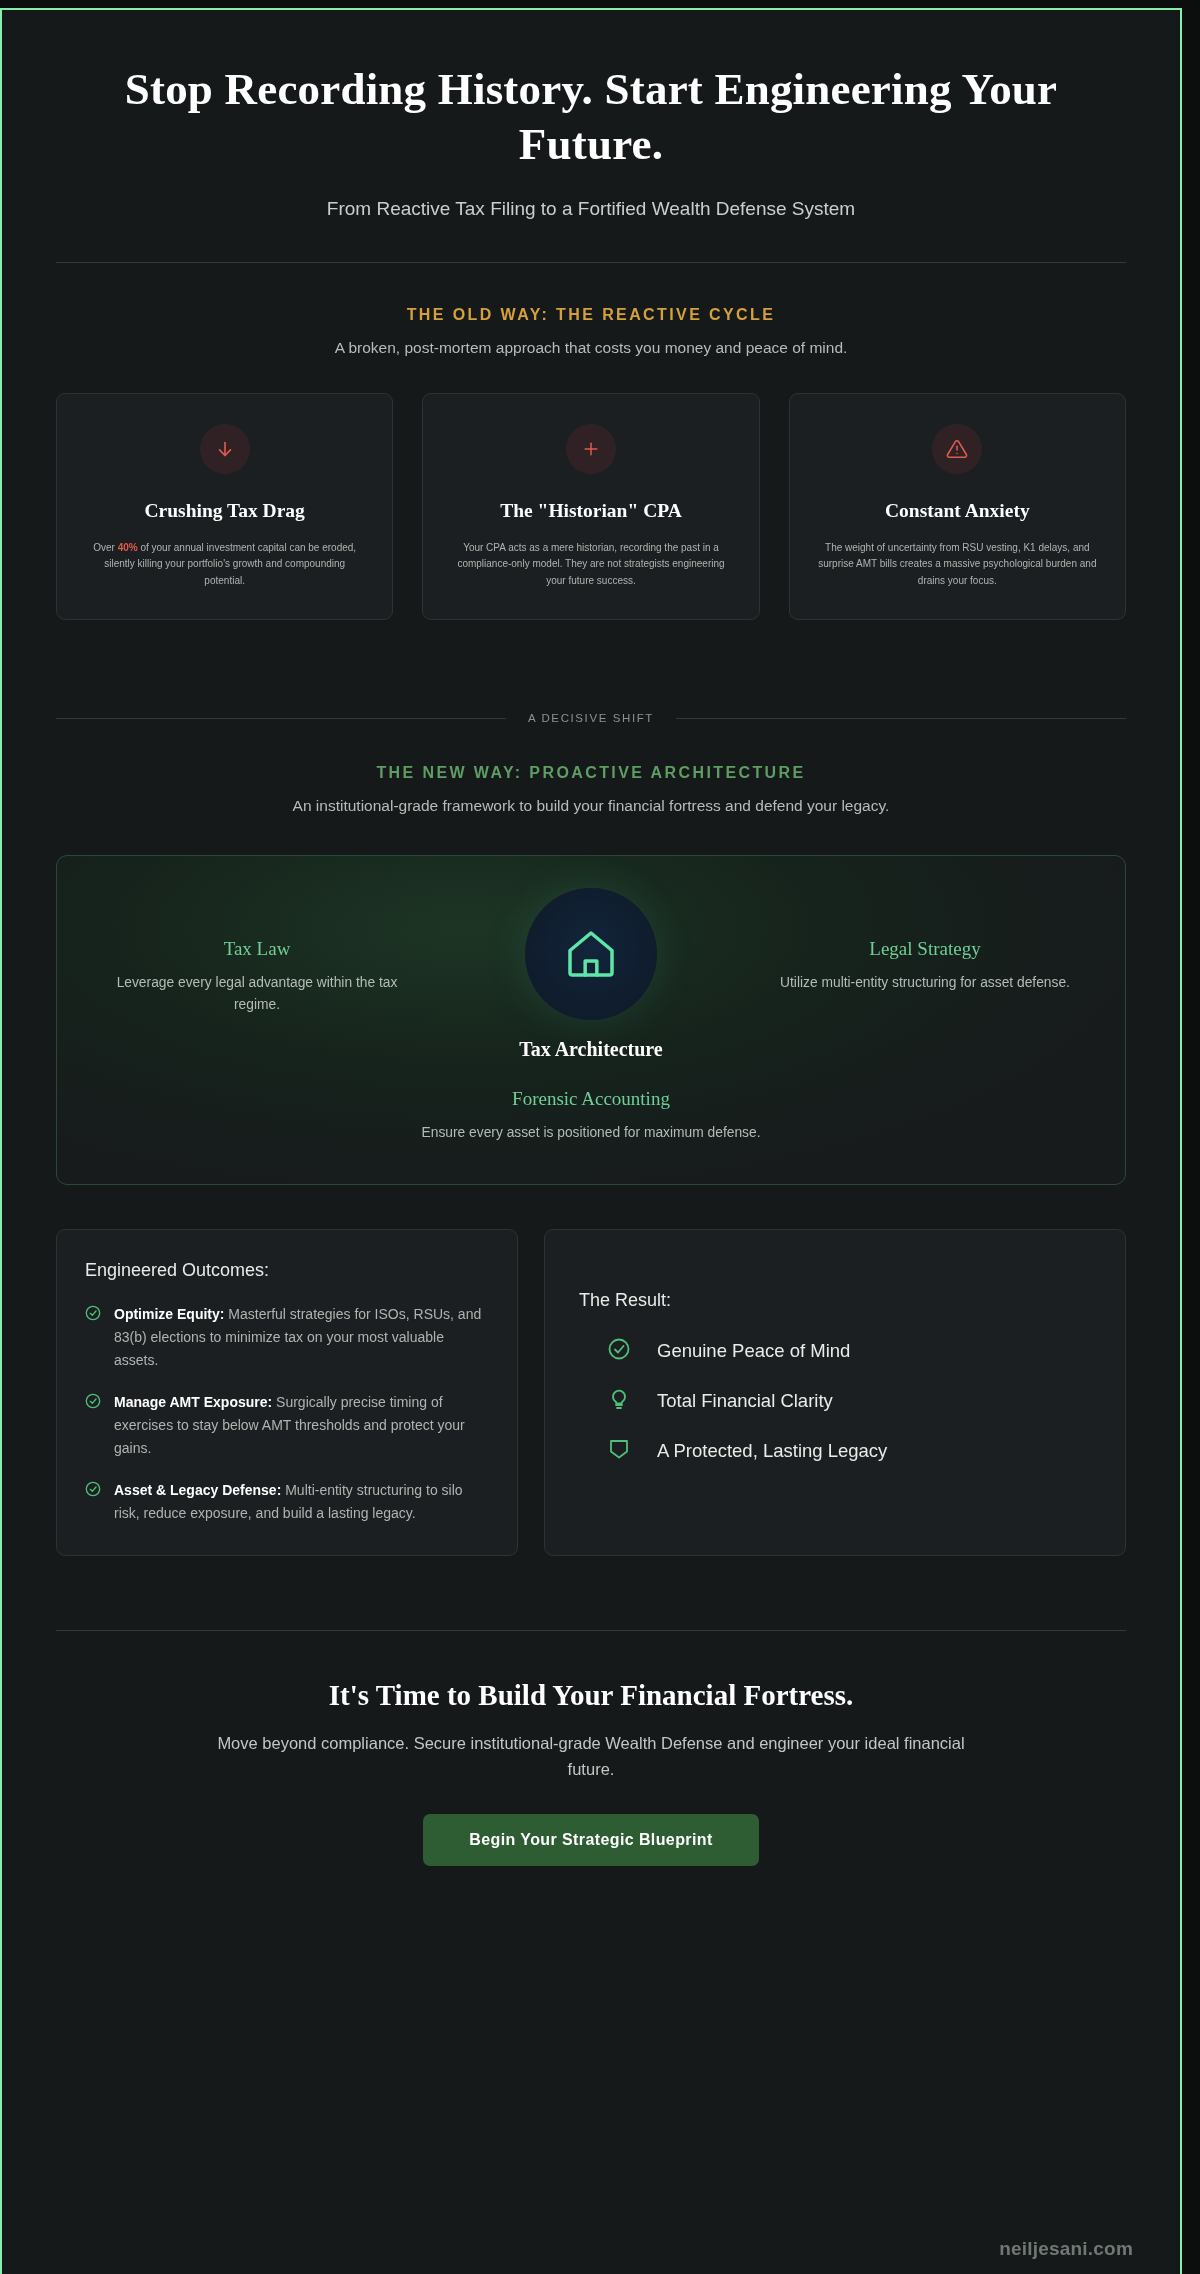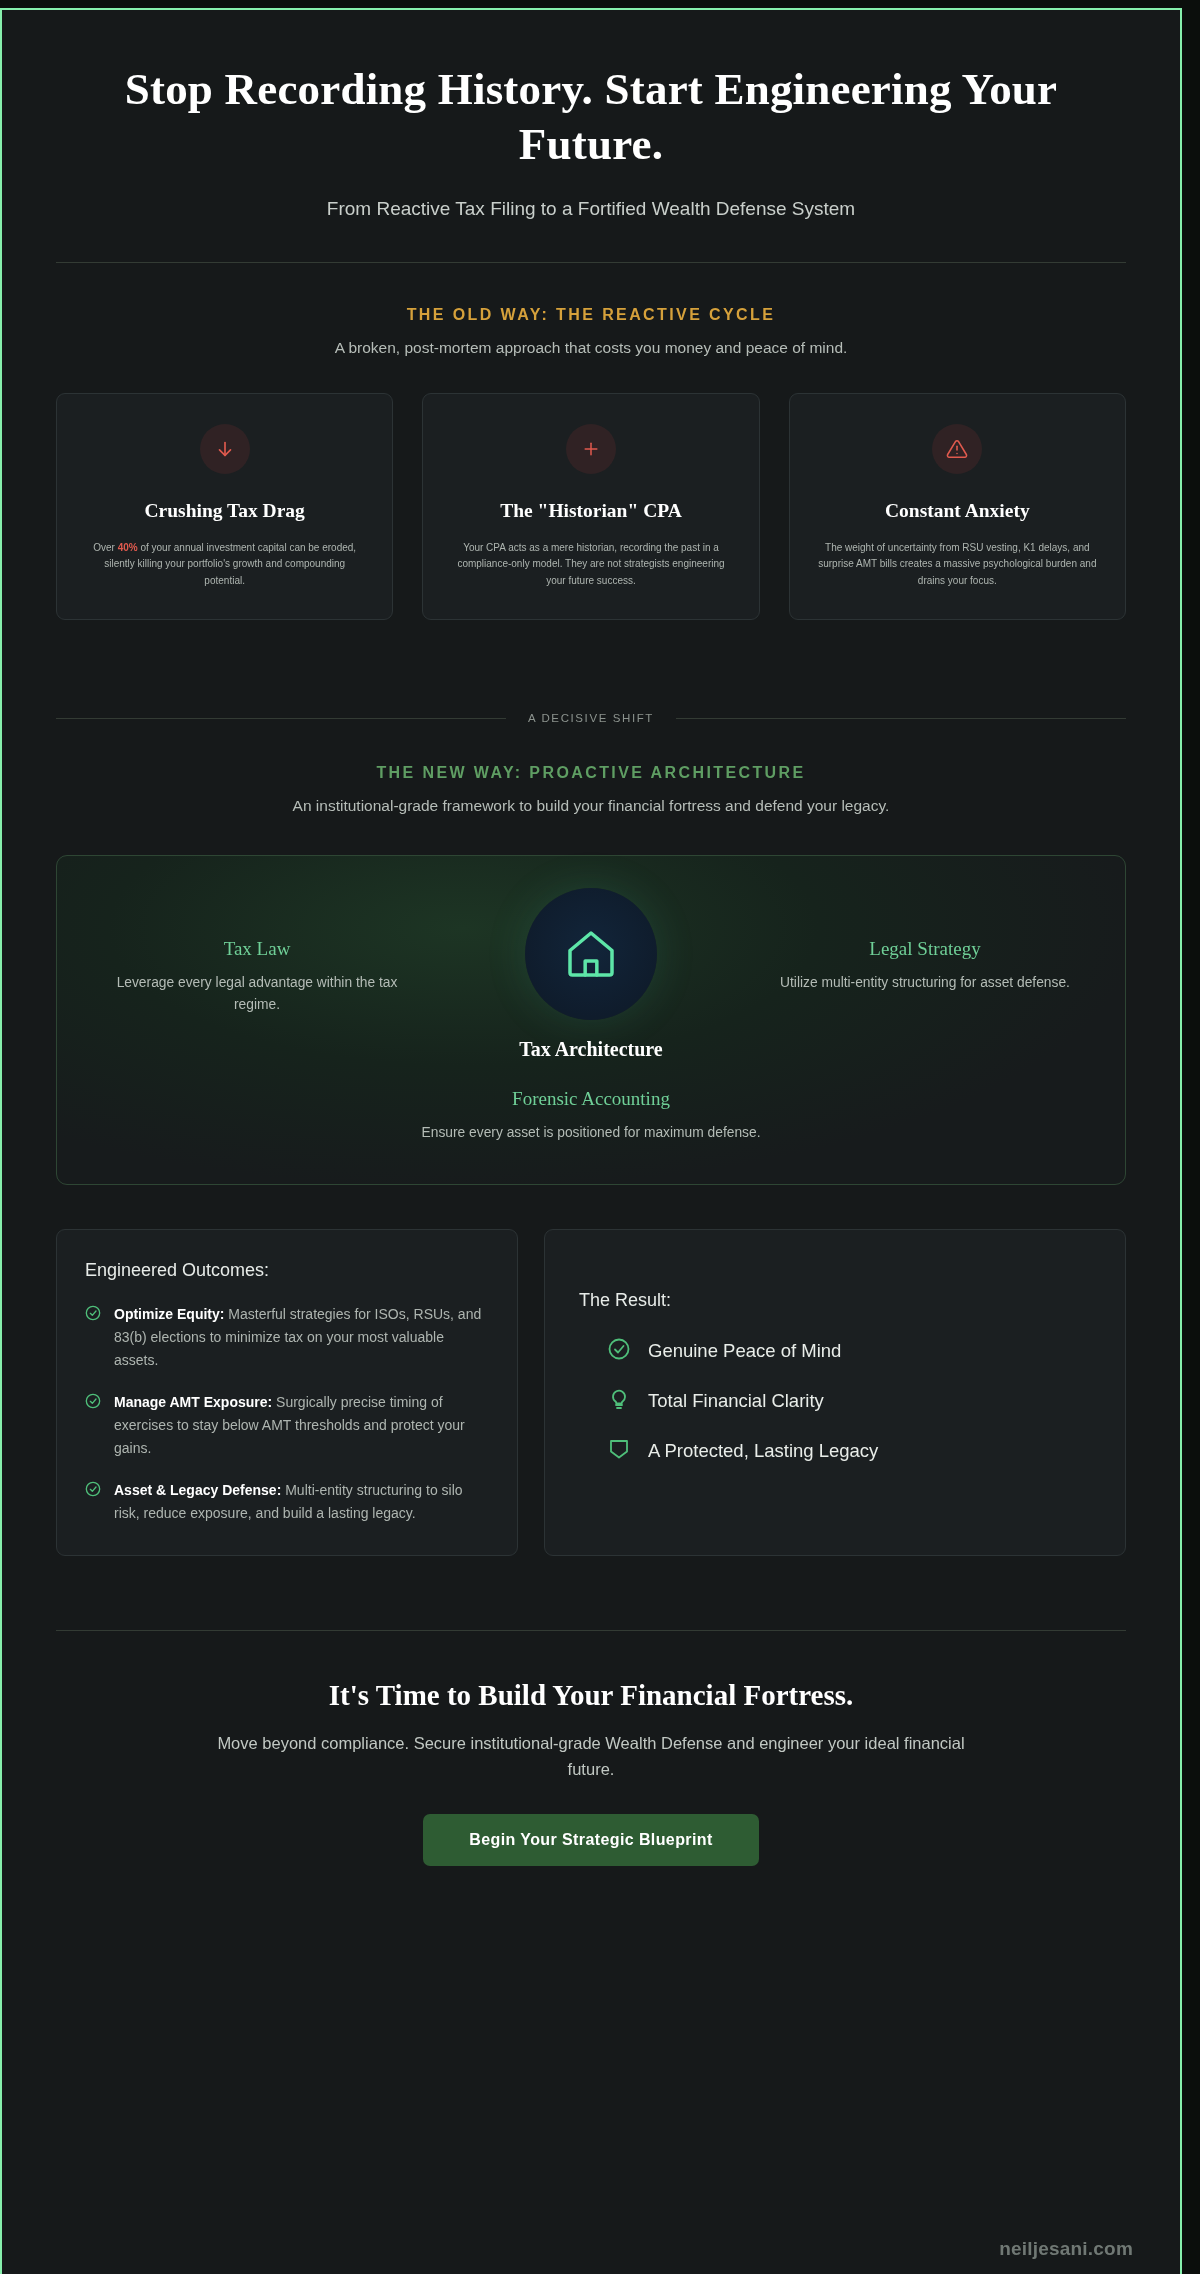--- a/index.html
+++ b/index.html
@@ -198,21 +198,21 @@
     line-height: 1.62;
   }
   .out-item .txt b { color: #ffffff; font-weight: 700; }
   .check-ic { flex: 0 0 auto; margin-top: 2px; }
 
   .panel.right { padding-top: 60px; padding-left: 34px; }
   .panel.right h3 { margin-bottom: 26px; }
   .res-item {
     display: flex;
     align-items: center;
-    gap: 17px;
+    gap: 26px;
     margin: 0 0 22px 28px;
   }
   .res-item:last-child { margin-bottom: 0; }
   .res-item .txt {
     color: #e9ede9;
     font-size: 18.5px;
   }
 
   
   .rule2 { height: 1px; background: #333b34; margin-top: 74px; }

